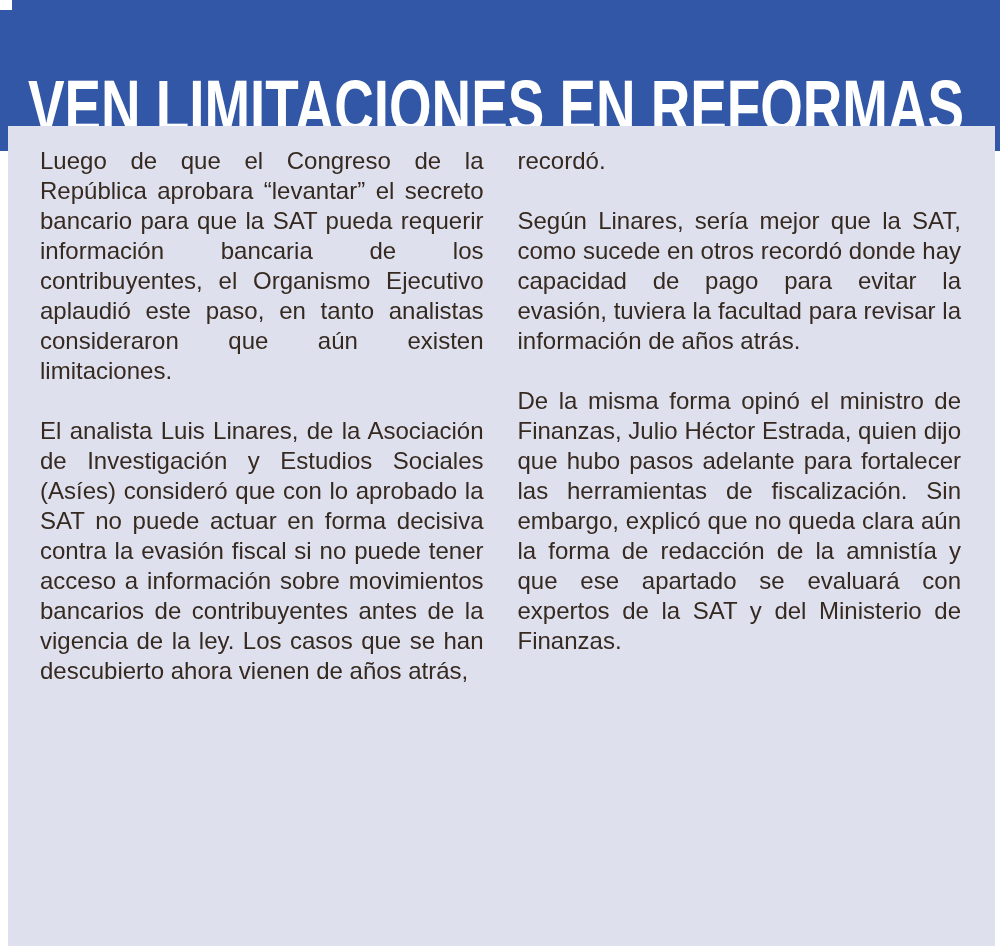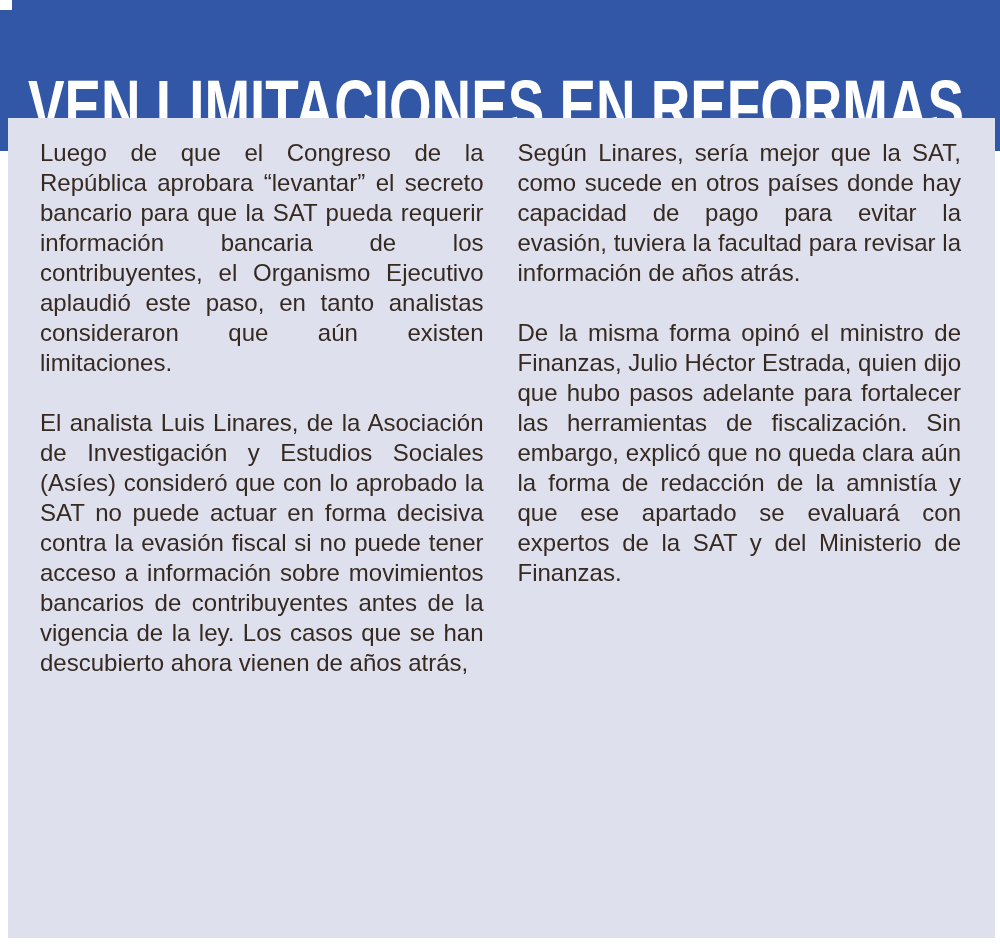--- a/index.html
+++ b/index.html
@@ -43,21 +43,21 @@
     white-space: nowrap;
     letter-spacing: 0px;
     transform: scaleX(0.74);
     transform-origin: 0 100%;
   }
 
   
   .sheet {
     position: absolute;
     left: 8px;
-    top: 118px;
+    top: 126px;
     width: 987px;
     height: 820px;
     background: #dee0ee;
     box-sizing: border-box;
     padding: 20px 34px 0 32px;
     display: flex;
     gap: 34px;
   }
   .col {
     flex: 1 1 0;
@@ -78,16 +78,17 @@
   <div class="corner-notch"></div>
   <div class="banner-title">VEN LIMITACIONES EN REFORMAS</div>
 </div>
 
 <div class="sheet">
   <div class="col">
     <p>Luego de que el Congreso de la República aprobara “levantar” el secreto bancario para que la SAT pueda requerir información bancaria de los contribuyentes, el Organismo Ejecutivo aplaudió este paso, en tanto analistas consideraron que aún existen limitaciones.</p>
     <p>El analista Luis Linares, de la Asociación de Investigación y Estudios Sociales (Asíes) consideró que con lo aprobado la SAT no puede actuar en forma decisiva contra la evasión fiscal si no puede tener acceso a información sobre movimientos bancarios de contribuyentes antes de la vigencia de la ley. Los casos que se han descubierto ahora vienen de años atrás,</p>
   </div>
   <div class="col">
-    <p>Según Linares, sería mejor que la SAT, como sucede en otros países donde hay capacidad de pago para evitar la evasión, tuviera la facultad para revisar la información de años atrás.</p>
+    <p>recordó.</p>
+    <p>Según Linares, sería mejor que la SAT, como sucede en otros recordó donde hay capacidad de pago para evitar la evasión, tuviera la facultad para revisar la información de años atrás.</p>
     <p>De la misma forma opinó el ministro de Finanzas, Julio Héctor Estrada, quien dijo que hubo pasos adelante para fortalecer las herramientas de fiscalización. Sin embargo, explicó que no queda clara aún la forma de redacción de la amnistía y que ese apartado se evaluará con expertos de la SAT y del Ministerio de Finanzas.</p>
   </div>
 </div>
 
 </body></html>

